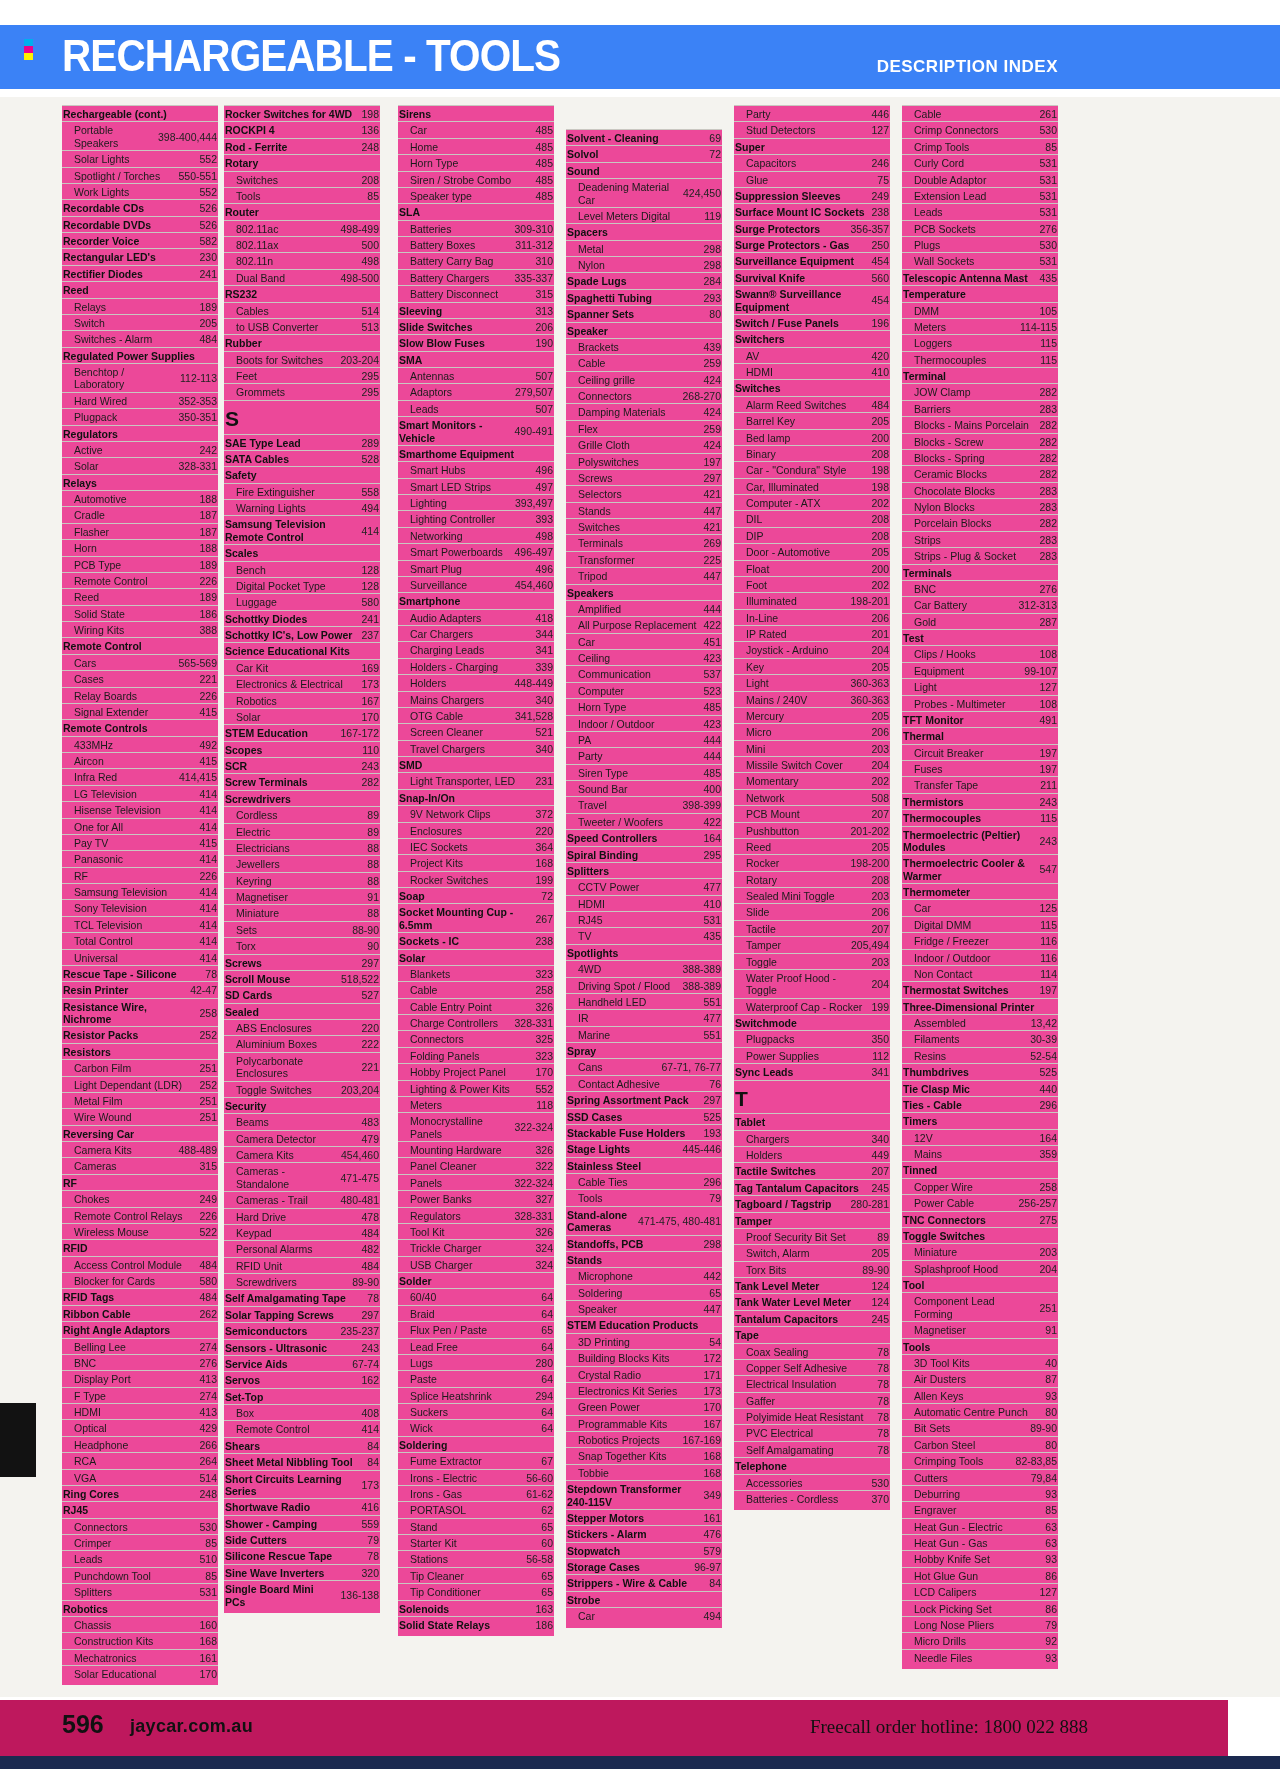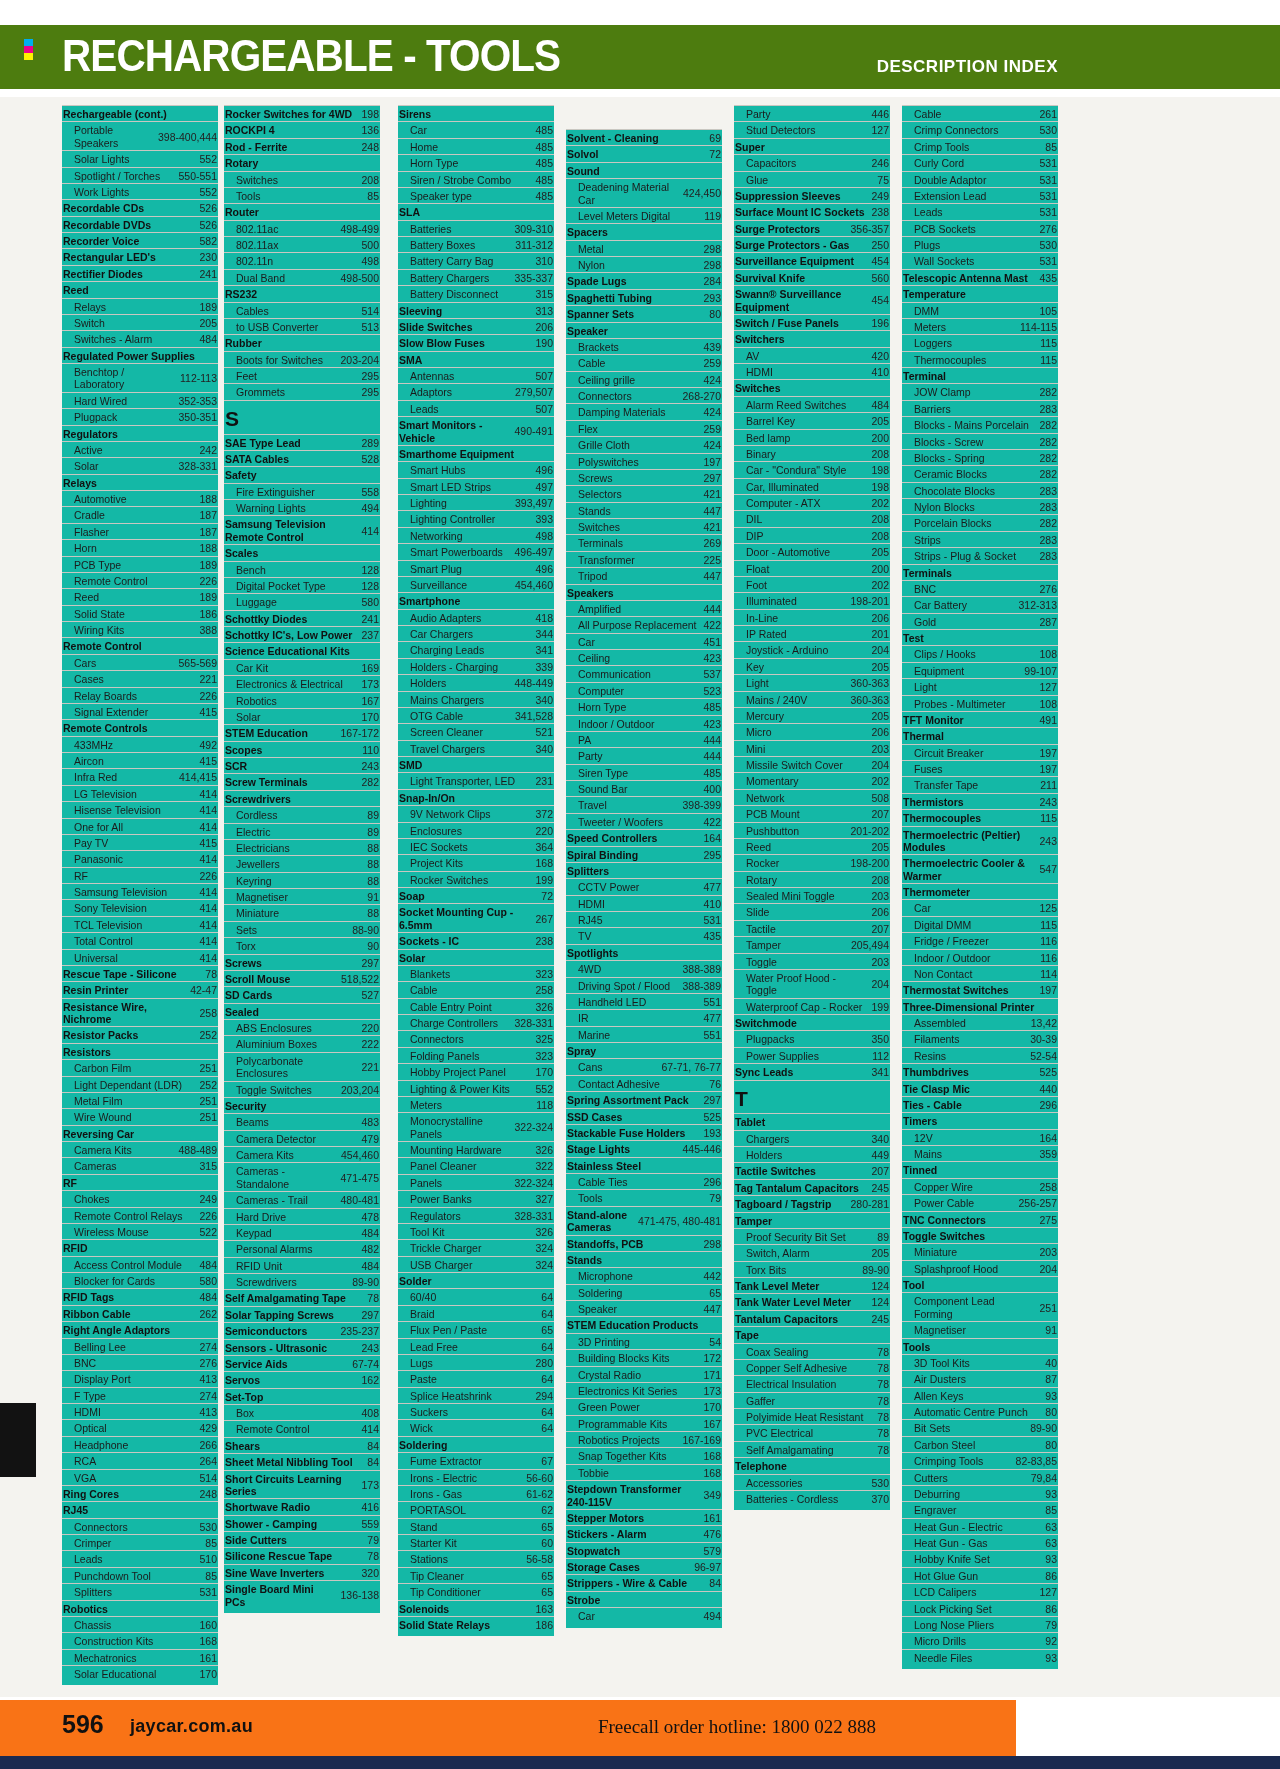--- a/index.html
+++ b/index.html
@@ -5,59 +5,59 @@
   html,body{margin:0;padding:0;}
   body{
     width:1280px;height:1769px;position:relative;overflow:hidden;
     background:#ffffff;
     font-family:"Liberation Sans","DejaVu Sans",sans-serif;
     -webkit-font-smoothing:antialiased;
   }
   
   .topbar{
     position:absolute;left:0;top:25px;width:1280px;height:64px;
-    background:#4d7c0f;
+    background:#3b82f6;
   }
   .page-title{
     position:absolute;left:62px;top:6px;
     color:#ffffff;font-size:44px;font-weight:700;letter-spacing:-1px;
     transform:scaleX(.92);transform-origin:left center;white-space:nowrap;
   }
   .index-label{
     position:absolute;right:222px;top:32px;
     color:#ffffff;font-size:17px;font-weight:700;letter-spacing:.5px;white-space:nowrap;margin-left:38px;
   }
   .print-mark{position:absolute;left:24px;top:14px;width:9px;height:22px;}
   .print-mark div{width:9px;height:7px;}
   .pm-c{background:#00aeef}.pm-m{background:#ec008c}.pm-y{background:#fff200}
   
   .content{
     position:absolute;left:0;top:97px;width:1280px;height:1600px;
     background:#f4f3ef;
   }
   .col{
     position:absolute;top:8px;width:156px;
-    background:#14b8a6;padding:0 0 4px 0;
+    background:#ec4899;padding:0 0 4px 0;
   }
   .row{
     display:flex;justify-content:space-between;align-items:center;
     border-top:1px solid #c9c7c1;
     padding:2px 1px 1px 1px;
     font-size:10.5px;line-height:1.18;color:#1b1b1b;
   }
   .row .lab{flex:1 1 auto;}
   .row .pg{flex:0 0 auto;margin-left:4px;white-space:nowrap;text-align:right;color:#222;}
   .row.h .lab{font-weight:700;color:#111;}
   .row.i .lab{padding-left:11px;font-weight:400;}
   .row.L{border-top:1px solid #c9c7c1;padding:6px 1px 2px 1px;}
   .row.L .lab{font-size:21px;font-weight:700;color:#111;}
   
   .thumb-tab{position:absolute;left:0;top:1403px;width:36px;height:74px;background:#121212;}
   
-  .footer{position:absolute;left:0;top:1700px;width:1016px;height:56px;background:#f97316;}
+  .footer{position:absolute;left:0;top:1700px;width:1228px;height:56px;background:#be185d;}
   .page-num{position:absolute;left:62px;top:10px;font-size:25px;font-weight:700;color:#111;}
   .site{position:absolute;left:130px;top:16px;font-size:18px;font-weight:700;color:#111;letter-spacing:.3px;}
   .hotline{position:absolute;right:140px;top:16px;font-size:19px;font-weight:400;color:#111;font-family:Liberation Serif, serif;}
   .bottombar{position:absolute;left:0;top:1756px;width:1280px;height:13px;background:#1b2a50;}
 </style>
 </head>
 <body>
 
 <div class="topbar">
   <div class="print-mark">

